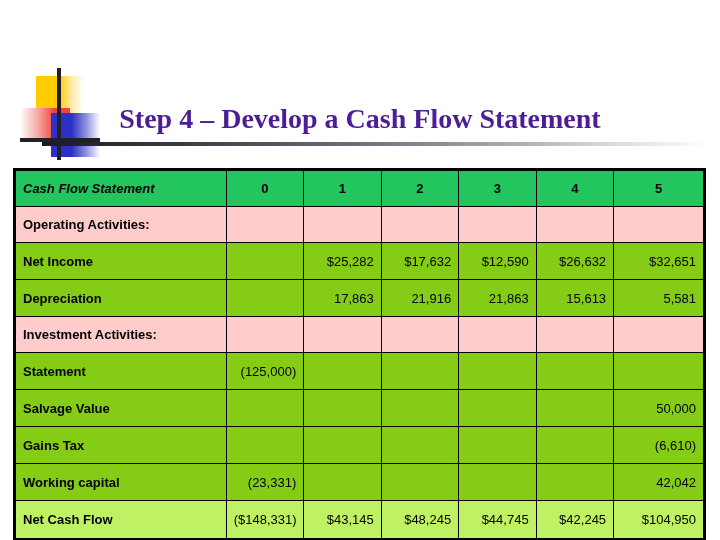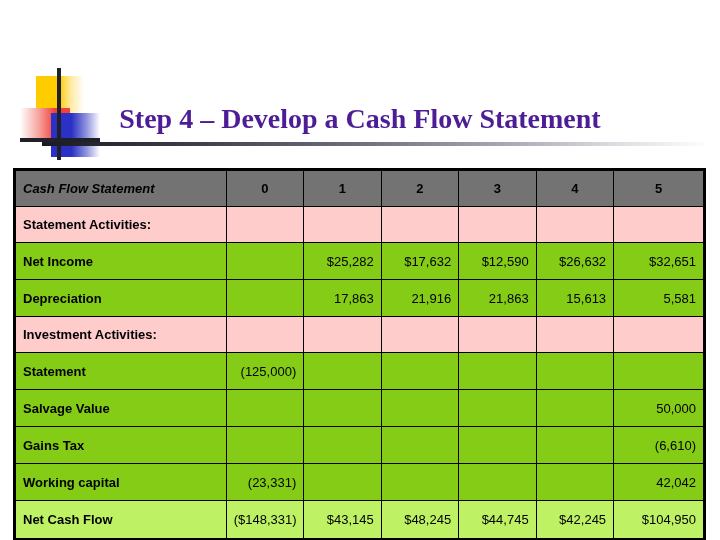--- a/index.html
+++ b/index.html
@@ -113,21 +113,21 @@
     overflow: hidden;
     white-space: nowrap;
   }
   
   col.c-label { width: 205px; }
   col.c-num   { width: 75px; }
   col.c-last  { width: 88px; }
 
   
   tr.row-header td {
-    background: #737373;
+    background: #22c55e;
     height: 35px;
   }
   td.hdr-label {
     font-style: italic;
     font-weight: bold;
     font-size: 13.5px;
     text-align: left;
   }
   td.hdr-num {
     font-weight: bold;
@@ -207,21 +207,21 @@
         <tr class="row-header">
           <td class="hdr-label">Cash Flow Statement</td>
           <td class="hdr-num">0</td>
           <td class="hdr-num">1</td>
           <td class="hdr-num">2</td>
           <td class="hdr-num">3</td>
           <td class="hdr-num">4</td>
           <td class="hdr-num">5</td>
         </tr>
         <tr class="row-section">
-          <td class="section-label">Statement Activities:</td>
+          <td class="section-label">Operating Activities:</td>
           <td class="num"></td>
           <td class="num"></td>
           <td class="num"></td>
           <td class="num"></td>
           <td class="num"></td>
           <td class="num"></td>
         </tr>
         <tr class="row-item">
           <td class="item-label">Net Income</td>
           <td class="num"></td>

